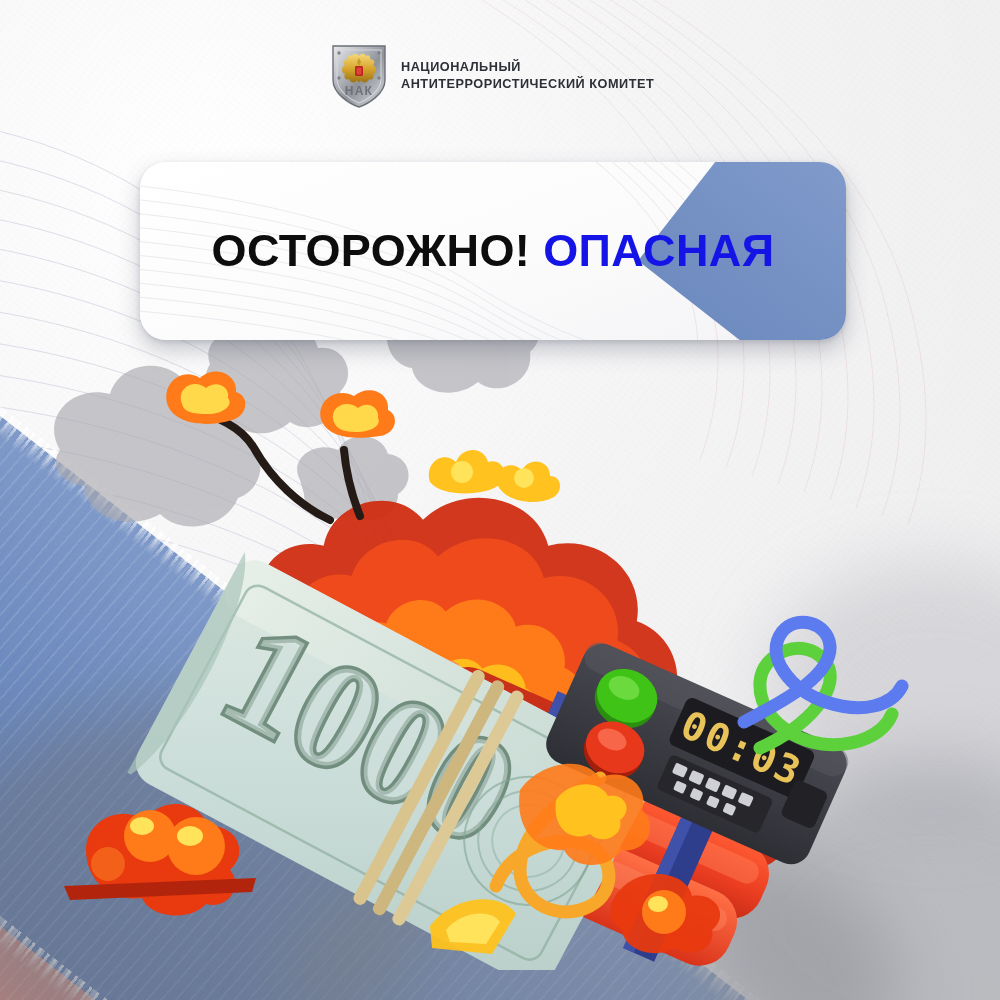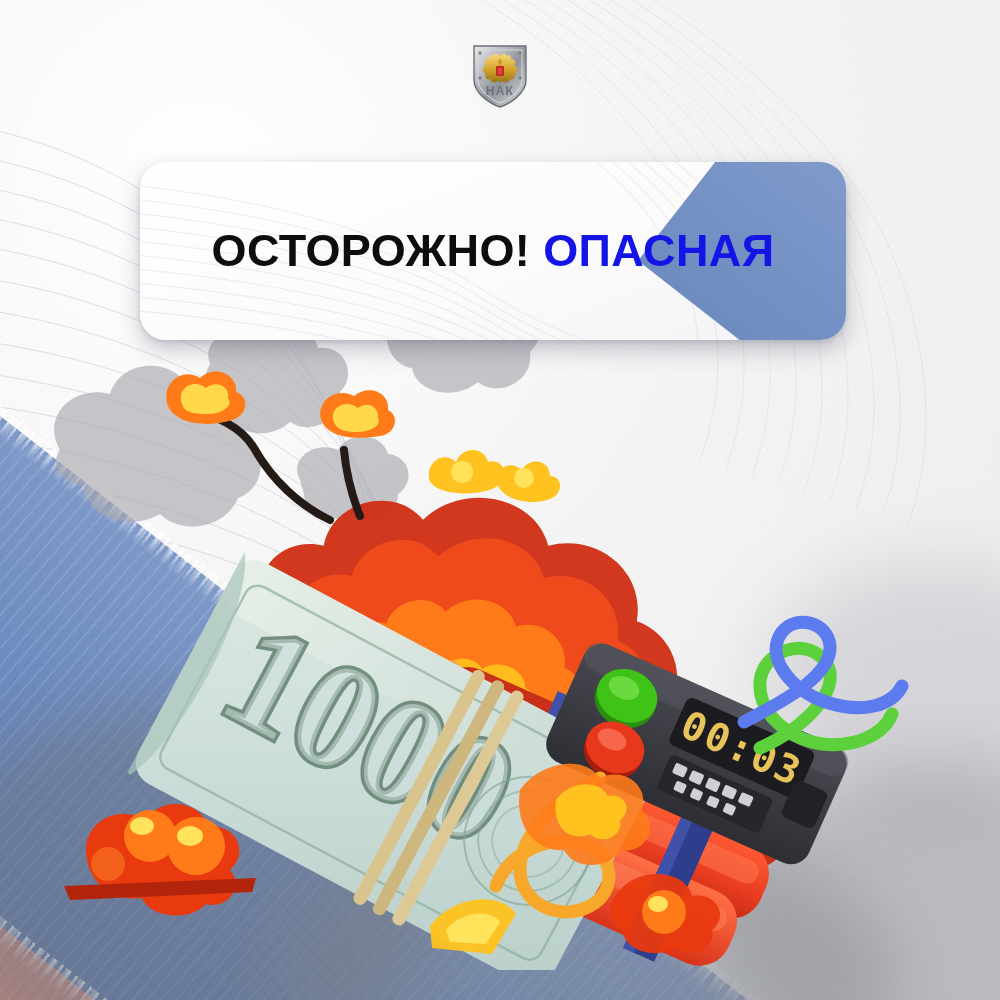--- a/index.html
+++ b/index.html
@@ -414,20 +414,24 @@
                    C30,41 28,41 27,38 C25,42 20,41 19,37 C16,39 13,35 15,32
                    C11,31 11,25 15,23 C12,21 14,17 18,17 C17,14 20,12 22,14
                    C23,11 27,11 29,14 Z"></path>
           <path d="M29,16 L31,20 L29,24 L27,20 Z" fill="#c89a25"></path>
         </g>
         <rect x="25" y="24" width="8" height="10" rx="1.4" fill="#b8241f"></rect>
         <rect x="26.5" y="25.5" width="5" height="7" rx="1" fill="#e0413a"></rect>
         <text x="29" y="53" text-anchor="middle" font-family="Liberation Sans, DejaVu Sans, sans-serif" font-weight="700" font-size="12" letter-spacing="1.2" fill="#6e7178">НАК</text>
       </svg>
     </div>
+    <div class="org-text">
+      <div class="org-line">НАЦИОНАЛЬНЫЙ</div>
+      <div class="org-line">АНТИТЕРРОРИСТИЧЕСКИЙ КОМИТЕТ</div>
+    </div>
   </div>
 
   <div class="banner">
     <svg class="banner-tex" viewBox="0 0 706 178" preserveAspectRatio="none">
       <g fill="none" stroke="#c9ccd8" stroke-width="0.8" opacity="0.55">
         <path d="M-40,20 C120,34 250,70 330,120 C390,158 450,186 520,198"></path>
         <path d="M-40,34 C124,48 258,84 338,134 C398,172 458,198 528,210"></path>
         <path d="M-40,48 C128,62 266,98 346,148 C406,184 466,210 536,222"></path>
         <path d="M-40,62 C132,76 274,112 354,162 C414,196 474,222 544,234"></path>
         <path d="M-40,76 C136,90 282,126 362,176 C422,208 482,234 552,246"></path>

